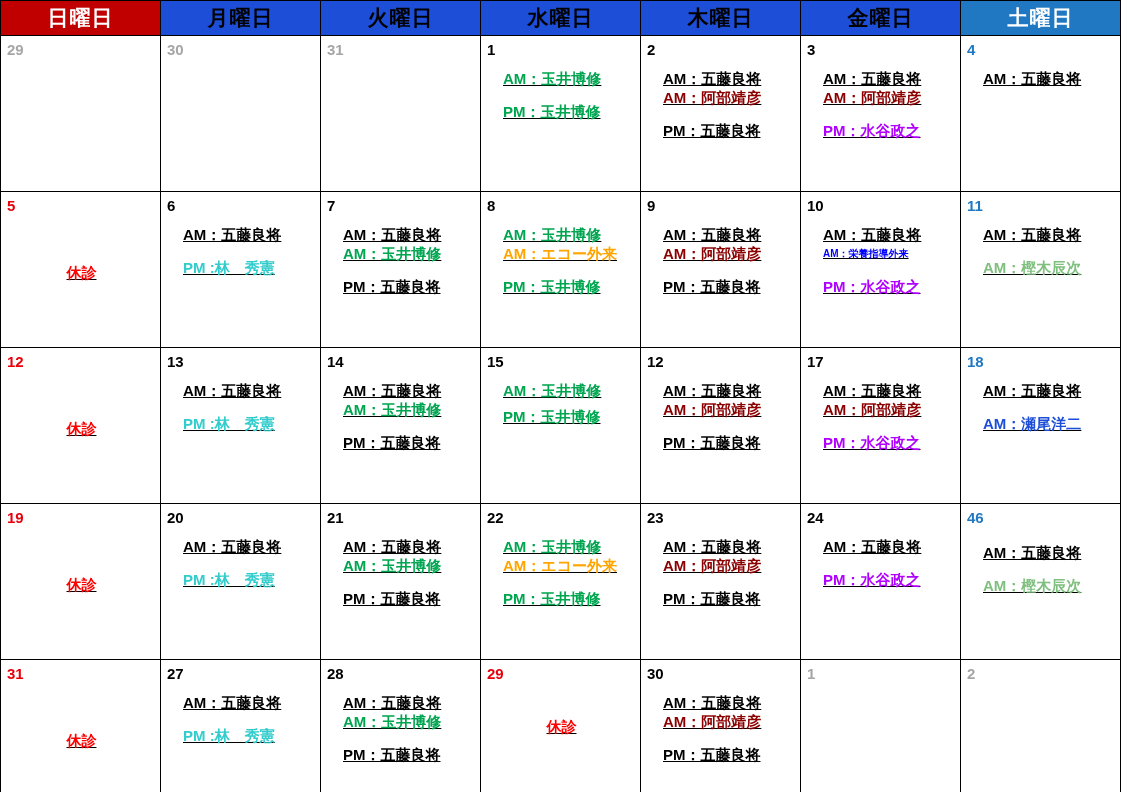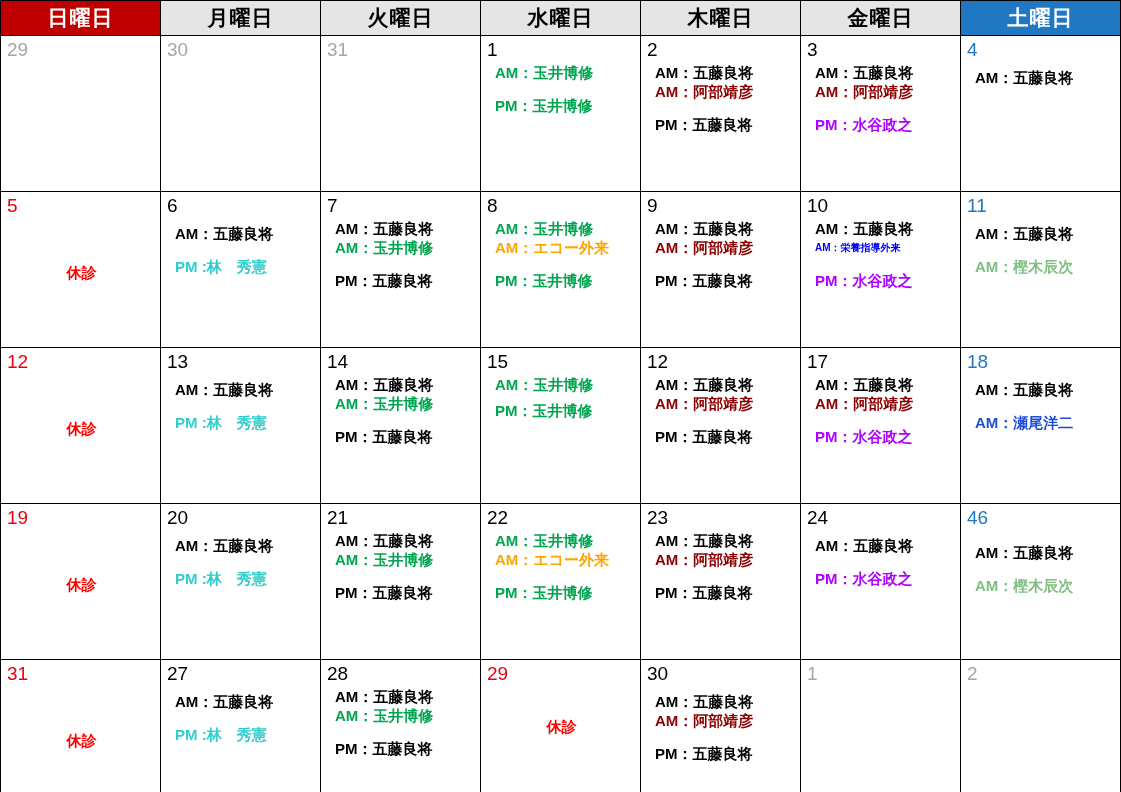--- a/index.html
+++ b/index.html
@@ -22,55 +22,56 @@
     width: 160px;
   }
   #calendar th {
     height: 34px;
     border: 1px solid #000000;
     font-size: 21px;
     font-weight: bold;
     letter-spacing: 1px;
     text-align: center;
     vertical-align: middle;
-    background: #e5e5e5;
+    background: #1d4ed8;
     color: #000000;
     padding: 0;
   }
   #calendar th.sun {
     background: #c00000;
     color: #ffffff;
   }
   #calendar th.sat {
     background: #1f78c1;
     color: #ffffff;
   }
   #calendar td {
     border: 1px solid #000000;
     vertical-align: top;
     padding: 3px 4px 4px 6px;
     height: 148px;
     background: #ffffff;
     overflow: hidden;
   }
   .daynum {
-    font-size: 19px;
-    font-weight: normal;
+    font-size: 15px;
+    font-weight: bold;
     line-height: 22px;
     color: #000000;
     display: block;
     margin-bottom: 2px;
   }
   .daynum.sun { color: #e8000b; }
   .daynum.sat { color: #1f78c1; }
   .daynum.out { color: #a6a6a6; }
   .evlist {
-    margin: 0;
+    margin: 8px;
     padding: 0;
     list-style: none;
+    text-decoration: underline;
   }
   .ev {
     font-size: 15px;
     font-weight: bold;
     line-height: 19px;
     white-space: nowrap;
     padding-left: 8px;
   }
   .ev.gap { margin-top: 14px; }
   .ev.gap-s { margin-top: 7px; }

